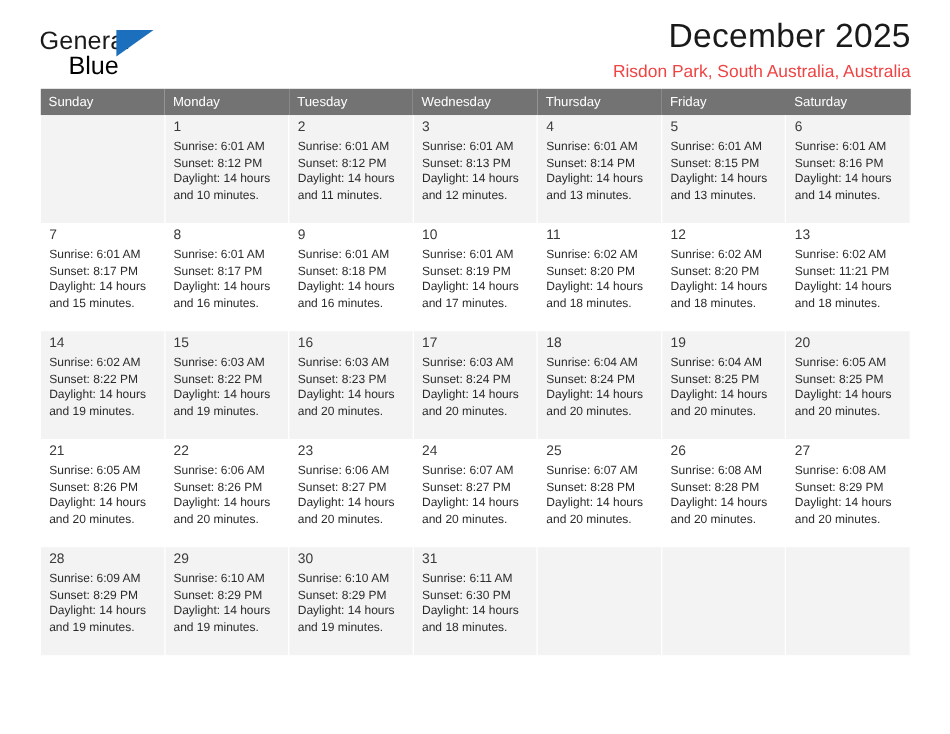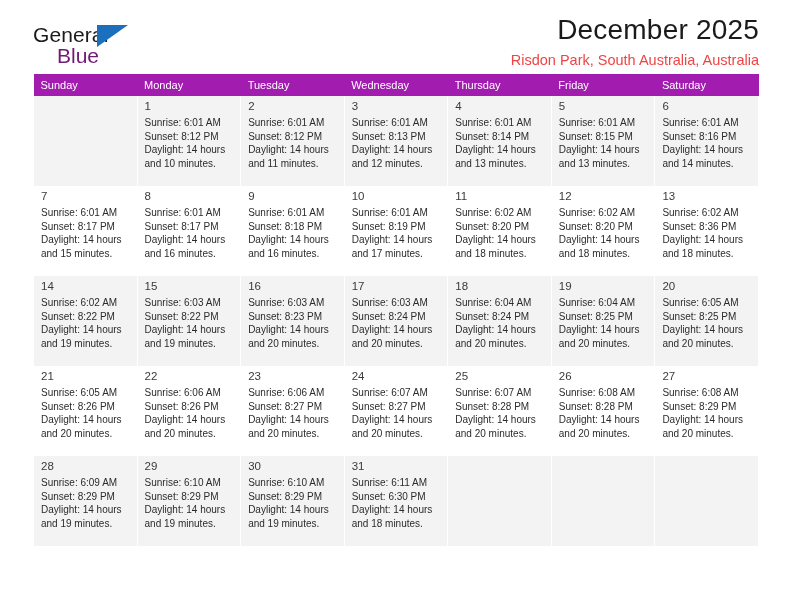--- a/index.html
+++ b/index.html
@@ -43,21 +43,21 @@
     font-size: 21px;
     letter-spacing: 0.1px;
     color: #1a1a1a;
     line-height: 1;
   }
   .brand-blue {
     position: absolute;
     left: 24px;
     top: 21px;
     font-size: 21px;
-    color: #701a75;
+    color: #000000;
     line-height: 1;
   }
   .brand-flag {
     position: absolute;
     left: 64px;
     top: 1px;
     width: 0;
     height: 0;
     border-left: 31px solid #1c6fbc;
     border-bottom: 22px solid transparent;
@@ -80,21 +80,21 @@
     line-height: 1.2;
   }
 
   
   .calendar {
     width: 726px;
     border-collapse: collapse;
     table-layout: fixed;
   }
   .calendar th {
-    background: #a21caf;
+    background: #737373;
     color: #ffffff;
     font-size: 11px;
     font-weight: normal;
     text-align: left;
     padding: 5px 0 5px 7px;
     height: 19px;
     box-sizing: border-box;
   }
   .calendar td {
     vertical-align: top;
@@ -293,21 +293,21 @@
                 <div>Daylight: 14 hours</div>
                 <div>and 18 minutes.</div>
               </div>
             </div>
           </td>
           <td>
             <div class="cell-inner">
               <div class="day-num">13</div>
               <div class="day-info">
                 <div>Sunrise: 6:02 AM</div>
-                <div>Sunset: 8:36 PM</div>
+                <div>Sunset: 11:21 PM</div>
                 <div>Daylight: 14 hours</div>
                 <div>and 18 minutes.</div>
               </div>
             </div>
           </td>
         </tr>
         <tr class="shaded">
           <td>
             <div class="cell-inner">
               <div class="day-num">14</div>

